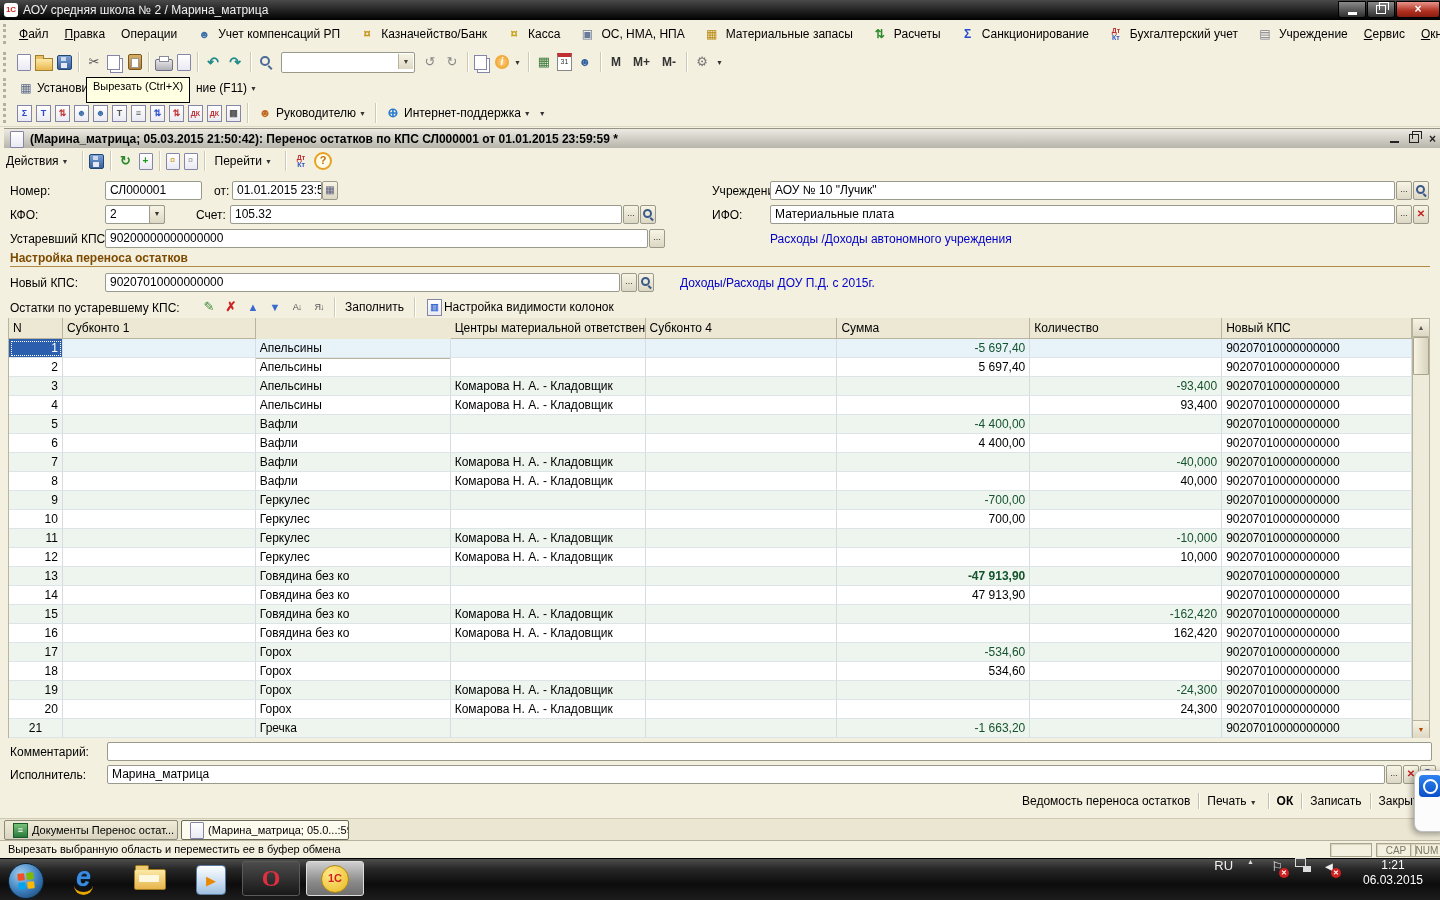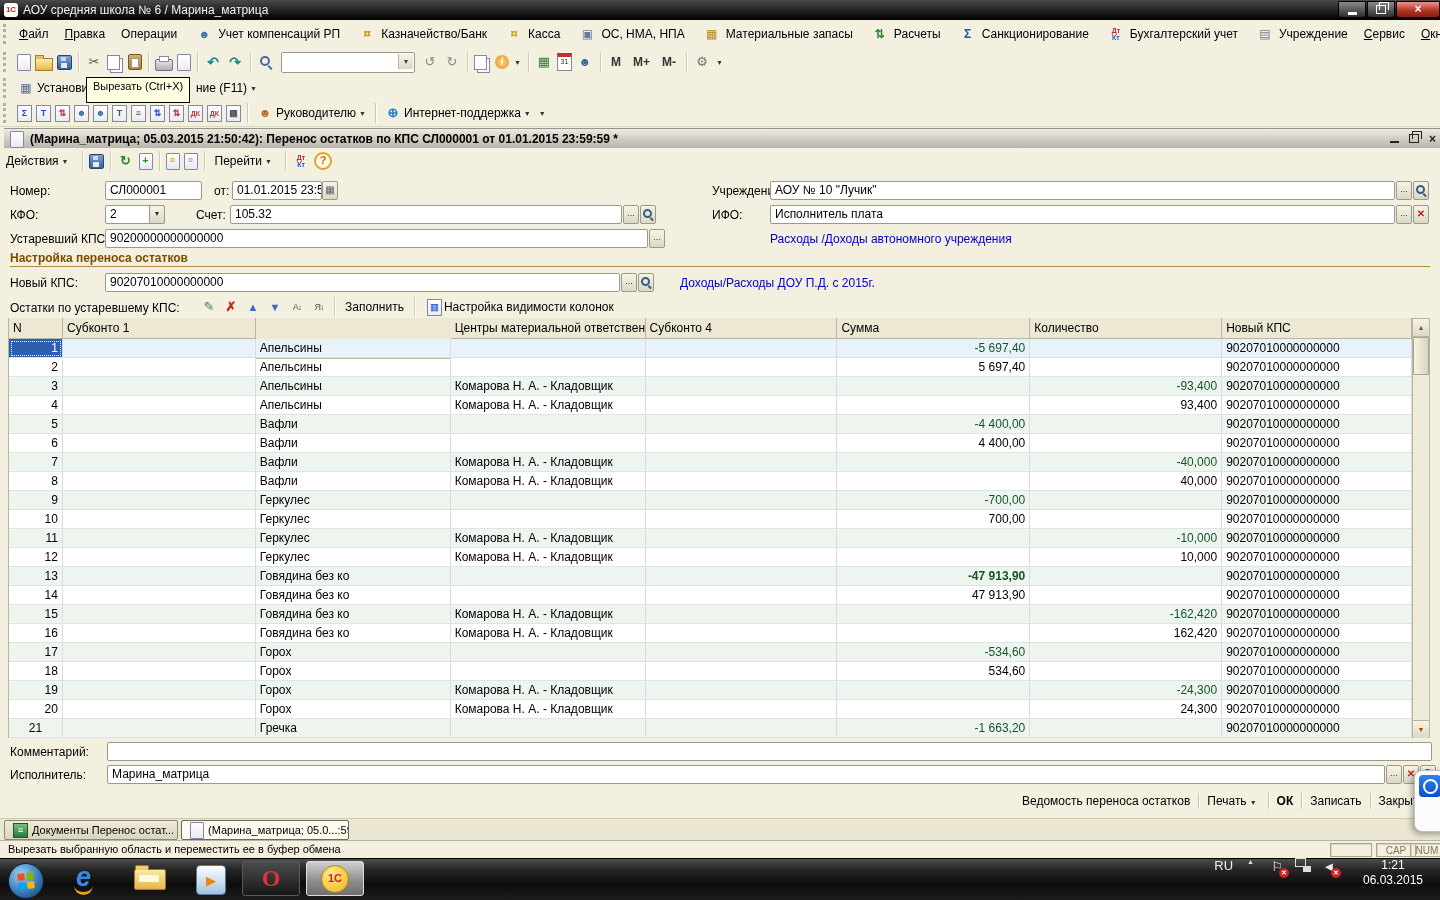--- a/index.html
+++ b/index.html
@@ -153,21 +153,21 @@
     border:1px solid #c0c0c0;border-radius:8px 0 0 8px;box-shadow:-2px 2px 6px rgba(0,0,0,.35);z-index:40}
   .tv-ic{position:absolute;left:4px;top:4px;width:22px;height:22px;border-radius:4px;
     background:linear-gradient(#2e83f0,#0a50c8);display:flex;align-items:center;justify-content:center}
   .tv-ic i{display:block;width:11px;height:11px;border:2px solid #fff;border-radius:50%}
 </style>
 </head>
 <body>
 
 <div class="titlebar">
   <span class="app-logo">1С</span>
-  <span class="app-title">АОУ средняя школа № 6 / Марина_матрица</span>
+  <span class="app-title">АОУ средняя школа № 2 / Марина_матрица</span>
   <span class="winbtns">
     <span class="wbtn">
         <span class="glyph-min"></span>
       </span>
     <span class="wbtn">
         <span class="glyph-restore"></span>
       </span>
     <span class="wbtn close">
         <span class="glyph-close">×</span>
       </span>
@@ -358,21 +358,21 @@
 
 <span class="flabel" style="left:10px;top:208px">КФО:</span>
 <div class="finput" style="left:105px;top:205px;width:60px">2</div>
 <span class="sbtn" style="left:149px;top:205px"><span style="font-size:7px">▼</span></span>
 <span class="flabel" style="left:196px;top:208px">Счет:</span>
 <div class="finput" style="left:230px;top:205px;width:392px">105.32</div>
 <span class="sbtn" style="left:623px;top:205px">...</span>
 <span class="sbtn" style="left:640px;top:205px"><span class="mg"></span></span>
 
 <span class="flabel" style="left:712px;top:208px">ИФО:</span>
-<div class="finput" style="left:770px;top:205px;width:625px">Исполнитель плата</div>
+<div class="finput" style="left:770px;top:205px;width:625px">Материальные плата</div>
 <span class="sbtn" style="left:1396px;top:205px">...</span>
 <span class="sbtn xb" style="left:1413px;top:205px">✕</span>
 
 <span class="flabel" style="left:10px;top:232px">Устаревший КПС:</span>
 <div class="finput" style="left:105px;top:229px;width:543px">90200000000000000</div>
 <span class="sbtn" style="left:649px;top:229px">...</span>
 <span class="link" style="left:770px;top:232px">Расходы /Доходы автономного учреждения</span>
 
 <div class="sect-hdr">Настройка переноса остатков</div>
 <div class="sect-line"></div>

